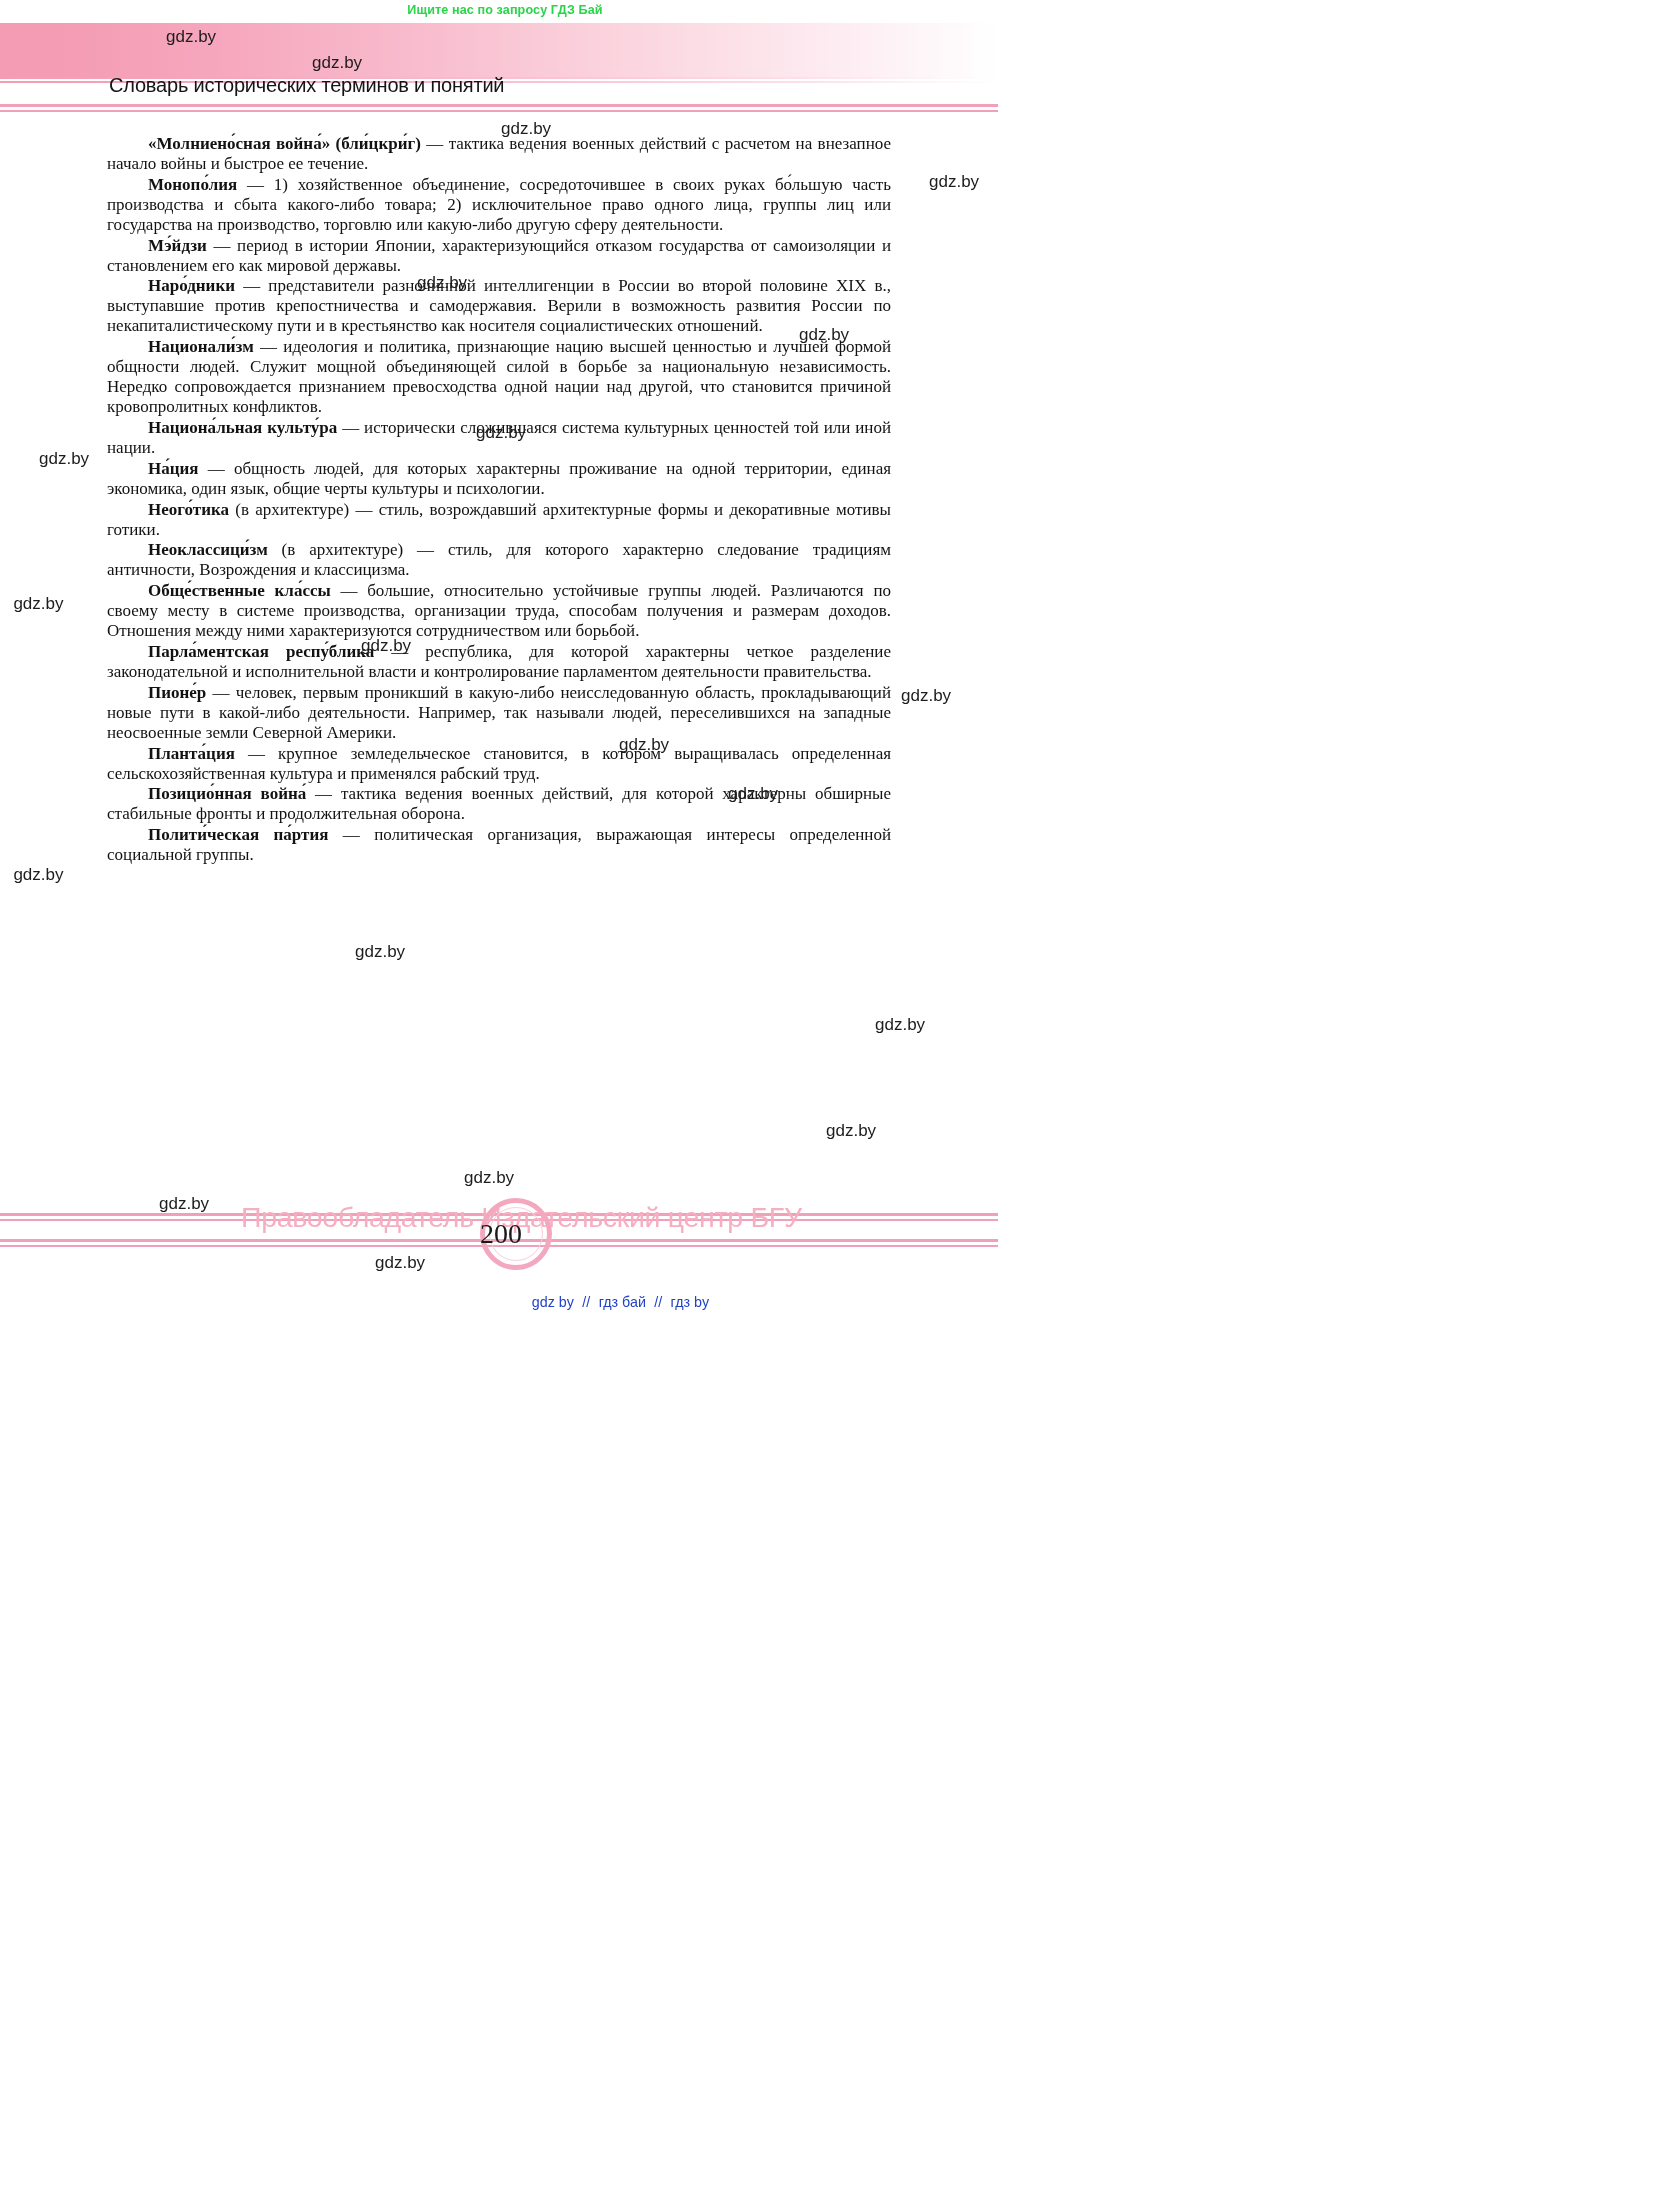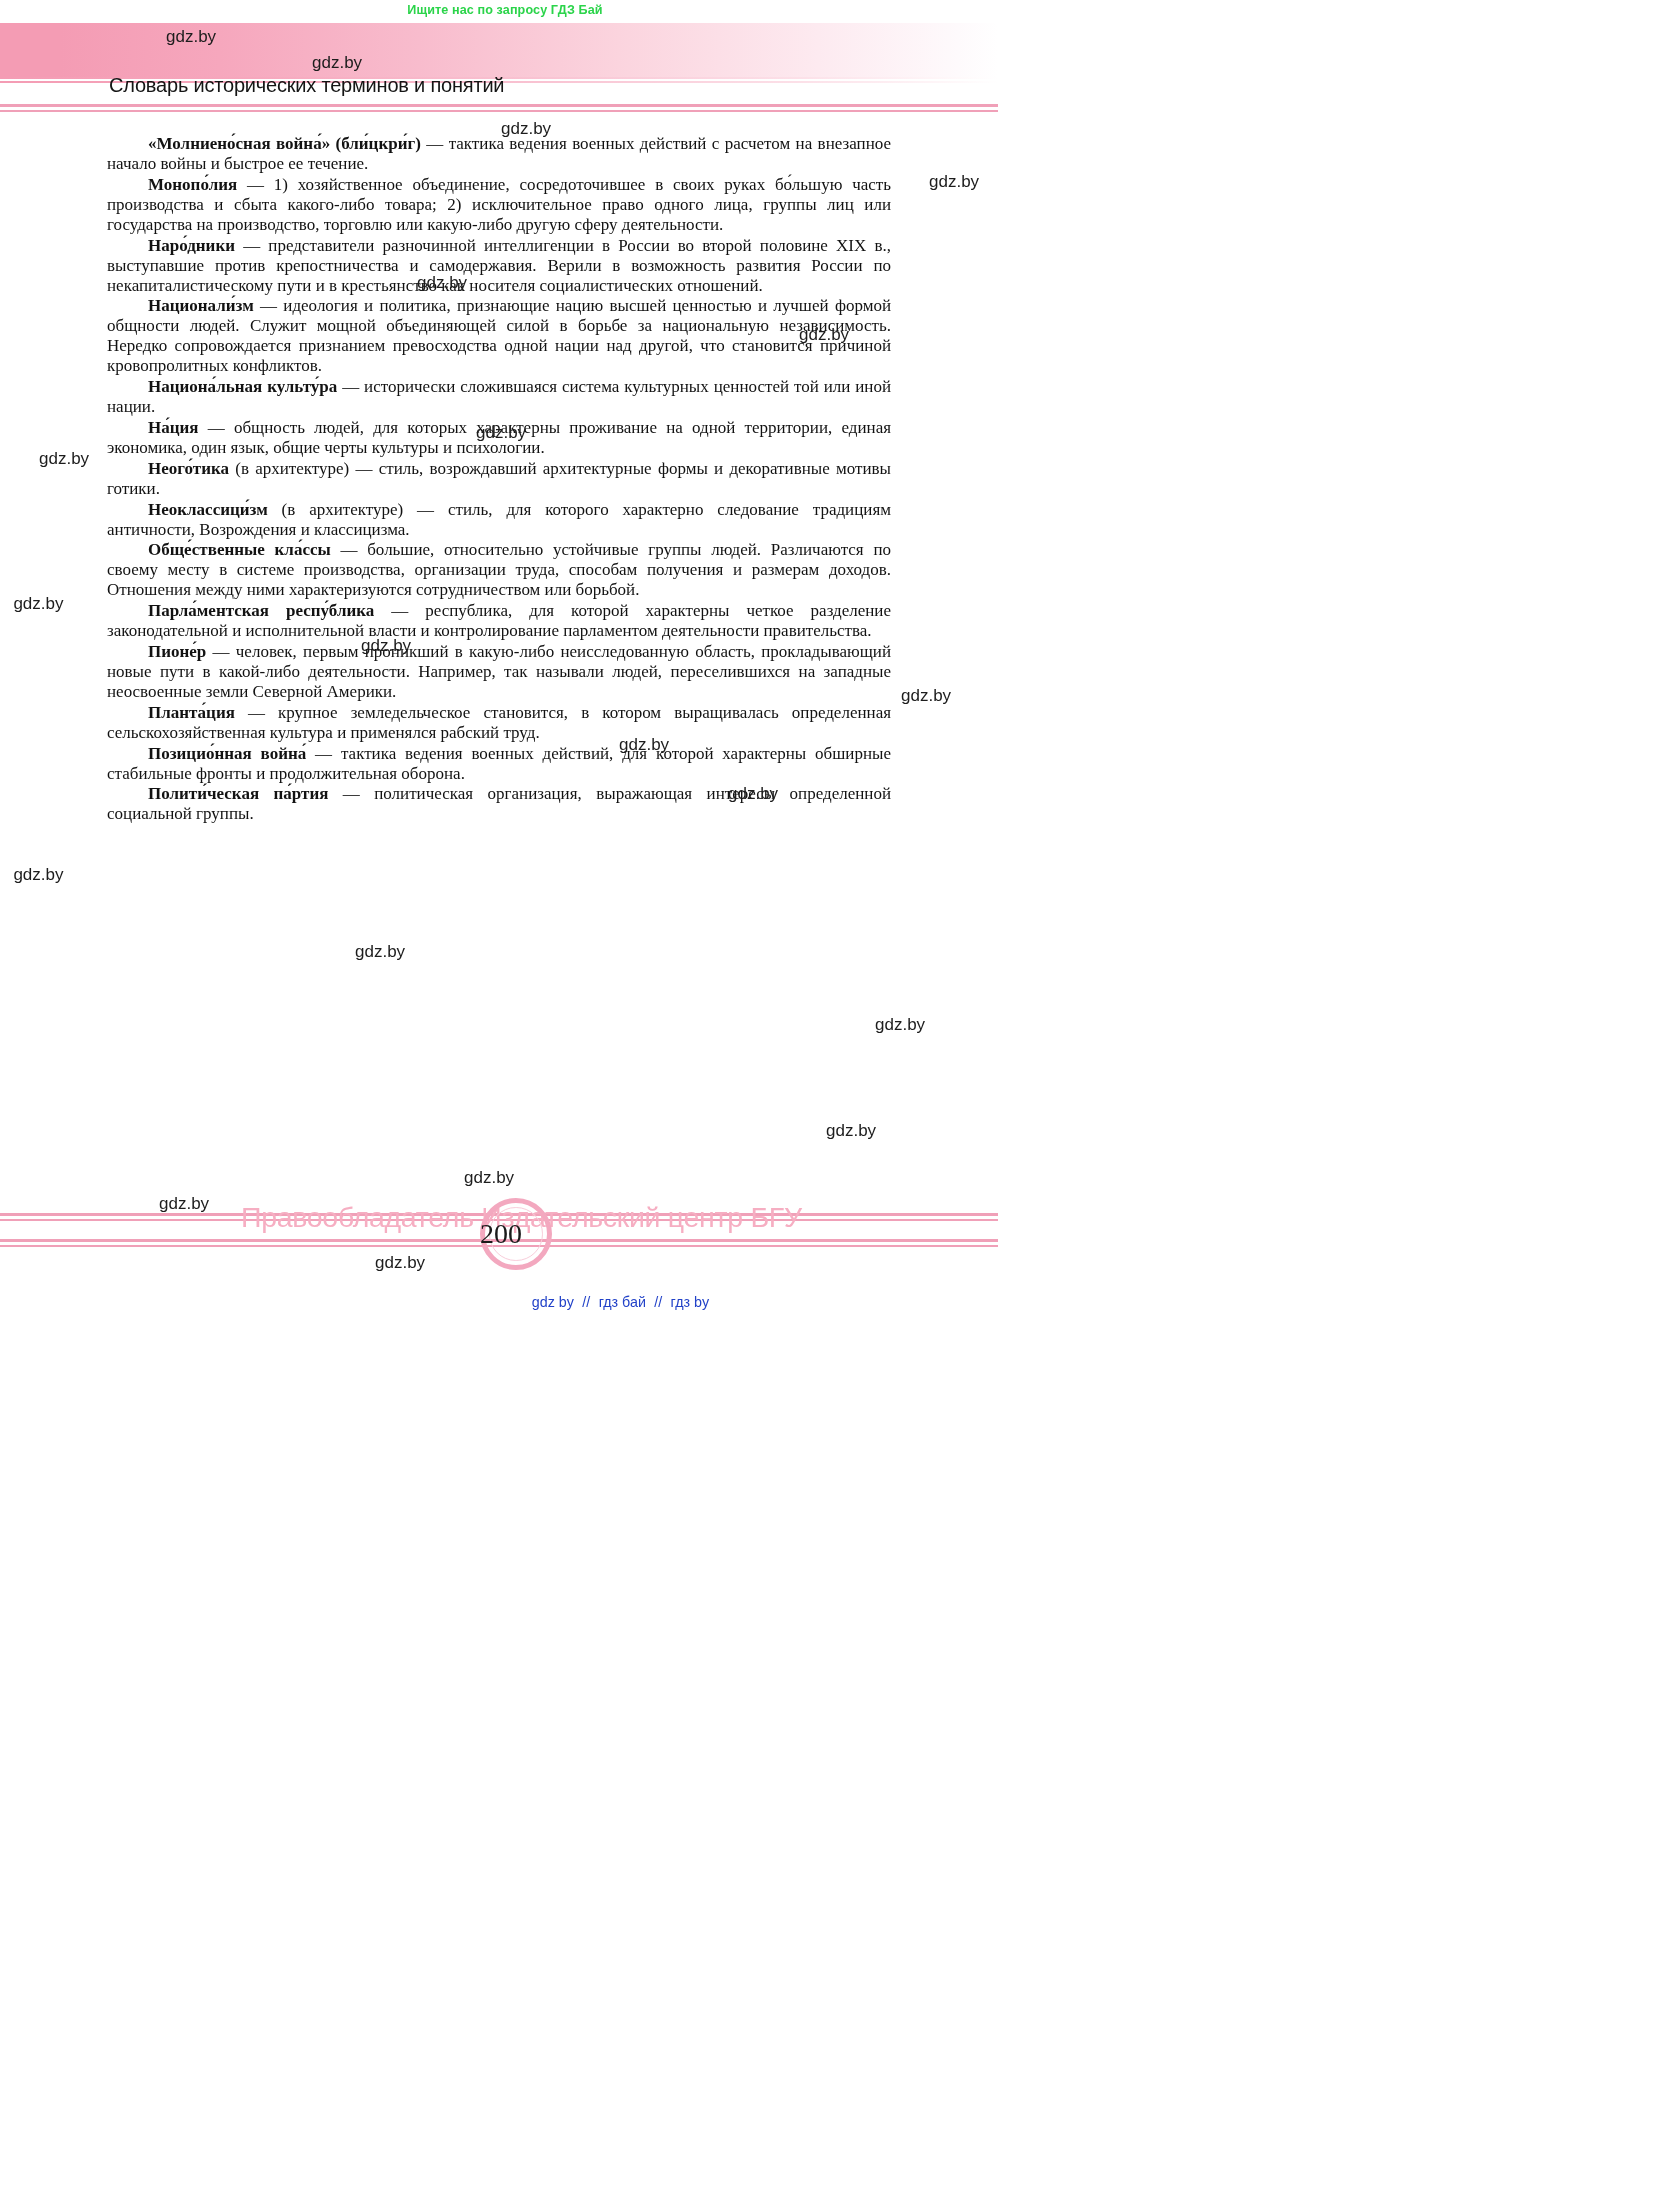--- a/index.html
+++ b/index.html
@@ -222,20 +222,21 @@
   <div class="running-head">Словарь исторических терминов и понятий</div>
 
   <div class="rule-double" id="rule-top">
     <div class="r a"></div>
     <div class="r b"></div>
   </div>
 
   <div class="text-column">
       <p class="entry"><span class="term">«Молниено́сная война́» (бли́цкри́г)</span><span class="definition"> — тактика ведения военных действий с расчетом на внезапное начало войны и быстрое ее течение.</span></p>
       <p class="entry"><span class="term">Монопо́лия</span><span class="definition"> — 1) хозяйственное объединение, сосредоточившее в своих руках бо́льшую часть производства и сбыта какого-либо товара; 2) исключительное право одного лица, группы лиц или государства на производство, торговлю или какую-либо другую сферу деятельности.</span></p>
+      <p class="entry"><span class="term">Мэ́йдзи</span><span class="definition"> — период в истории Японии, характеризующийся отказом государства от самоизоляции и становлением его как мировой державы.</span></p>
       <p class="entry"><span class="term">Наро́дники</span><span class="definition"> — представители разночинной интеллигенции в России во второй по­ловине XIX в., выступавшие против крепостничества и самодержавия. Верили в воз­можность развития России по некапиталистическому пути и в крестьянство как носи­теля социалистических отношений.</span></p>
       <p class="entry"><span class="term">Национали́зм</span><span class="definition"> — идеология и политика, признающие нацию высшей ценностью и лучшей формой общности людей. Служит мощной объединяющей силой в борьбе за национальную независимость. Нередко сопровождается признанием превосходства одной нации над другой, что становится причиной кровопролитных конфликтов.</span></p>
       <p class="entry"><span class="term">Национа́льная культу́ра</span><span class="definition"> — исторически сложившаяся система культурных ценностей той или иной нации.</span></p>
       <p class="entry"><span class="term">На́ция</span><span class="definition"> — общность людей, для которых характерны проживание на одной терри­тории, единая экономика, один язык, общие черты культуры и психологии.</span></p>
       <p class="entry"><span class="term">Неого́тика</span><span class="definition"> (в архитектуре) — стиль, возрождавший архитектурные формы и деко­ративные мотивы готики.</span></p>
       <p class="entry"><span class="term">Неоклассици́зм</span><span class="definition"> (в архитектуре) — стиль, для которого характерно следование тра­дициям античности, Возрождения и классицизма.</span></p>
       <p class="entry"><span class="term">Обще́ственные кла́ссы</span><span class="definition"> — большие, относительно устойчивые группы людей. Различа­ются по своему месту в системе производства, организации труда, способам получения и раз­мерам доходов. Отношения между ними характеризуются сотрудничеством или борьбой.</span></p>
       <p class="entry"><span class="term">Парла́ментская респу́блика</span><span class="definition"> — республика, для которой характерны четкое разделе­ние законодательной и исполнительной власти и контролирование парламентом дея­тельности правительства.</span></p>
       <p class="entry"><span class="term">Пионе́р</span><span class="definition"> — человек, первым проникший в какую-либо неисследованную область, прокладывающий новые пути в какой-либо деятельности. Например, так называли людей, переселившихся на западные неосвоенные земли Северной Америки.</span></p>
       <p class="entry"><span class="term">Планта́ция</span><span class="definition"> — крупное земледельческое становится, в котором выращивалась опре­деленная сельскохозяйственная культура и применялся рабский труд.</span></p>

